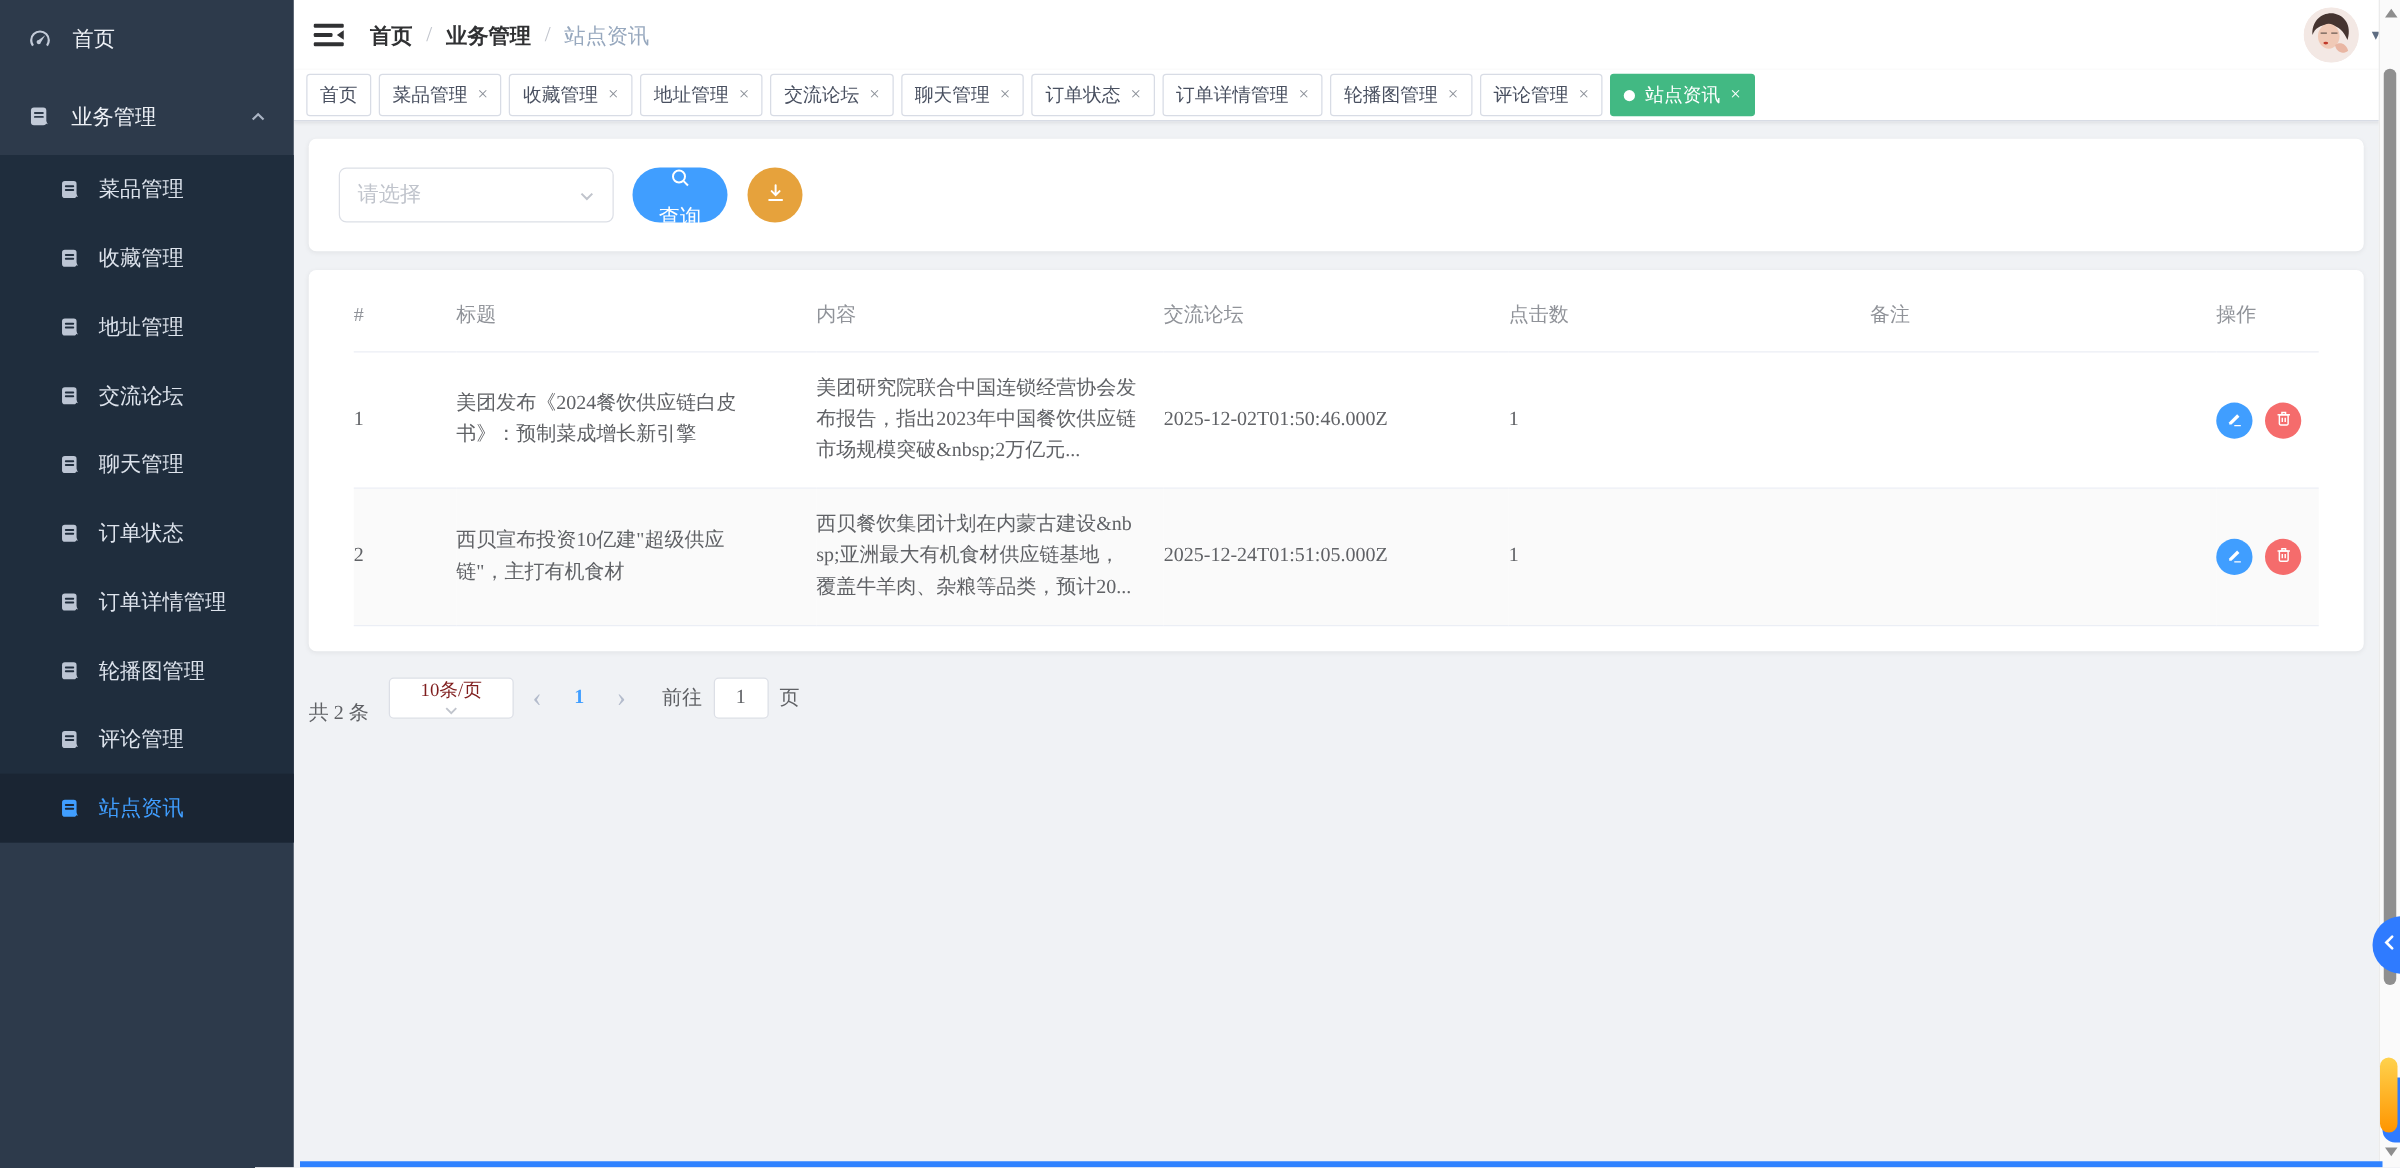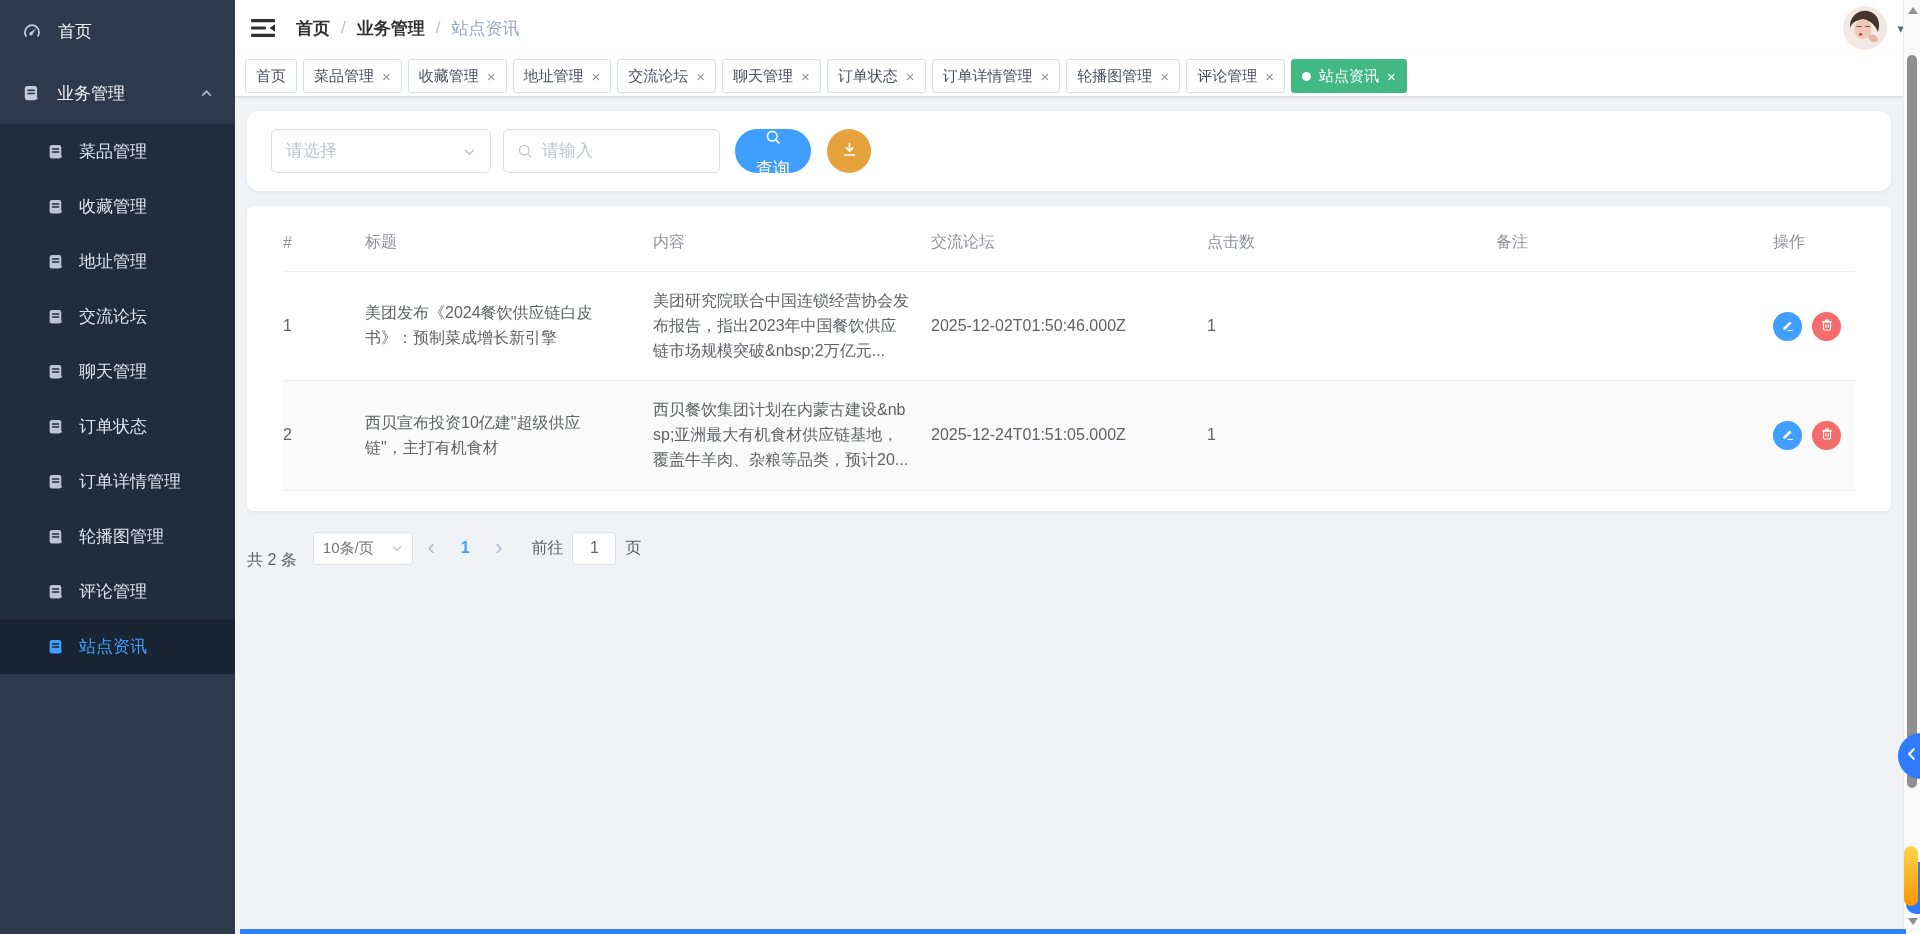--- a/index.html
+++ b/index.html
@@ -1,18 +1,18 @@
 <!DOCTYPE html>
 <html><head>
 <meta charset="utf-8">
 <style>
   * { box-sizing: border-box; margin: 0; padding: 0; }
   html,body { width:1920px; height:934px; }
   body { font-family: "Liberation Sans", "DejaVu Sans", sans-serif; background:#f0f2f5; overflow:hidden; }
-  .app { position:relative; width:1920px; height:934px; overflow:hidden; background:#f0f2f5; }
+  .app { position:relative; width:1920px; height:934px; overflow:hidden; background:#f0f2f5;font-family:Liberation Serif, serif; }
 
   
   .sidebar { position:absolute; left:0; top:0; bottom:0; width:235px; background:#2d3a4b; z-index:2; }
   .menu-top { height:62px; display:flex; align-items:center; padding:0 22px; gap:16px;
               color:#eef1f6; font-size:17px; cursor:pointer; --icon-bg:#2d3a4b; }
   .menu-top .micon { color:#c3cbd9; flex:0 0 auto; display:flex; }
   .menu-top .chev { margin-left:auto; color:#aab4c4; display:flex; }
   .submenu { background:#1f2d3d; --icon-bg:#1f2d3d; }
   .submenu-item { height:55px; display:flex; align-items:center; padding-left:47px; gap:14px;
                   color:#dde3ec; font-size:17px; cursor:pointer; }
@@ -40,21 +40,21 @@
          font-size:15px; cursor:pointer; white-space:nowrap; }
   .tag .tclose { font-size:15px; color:#8e939b; line-height:1; cursor:pointer; }
   .tag.active { background:#42b983; border-color:#42b983; color:#fff; }
   .tag.active .tclose { color:#fff; }
   .tag-dot { width:9px; height:9px; border-radius:50%; background:#fff; }
 
   .content { position:absolute; left:0; right:17px; top:97px; bottom:0; padding:14px 12px; overflow:hidden; }
   .card { background:#fff; border-radius:6px; box-shadow:0 1px 4px rgba(0,0,0,.06); }
 
   
-  .search-card { height:80px; padding:20px 24px; display:flex; align-items:center;border-radius:12px; }
+  .search-card { height:90px; padding:20px 24px; display:flex; align-items:center; }
   .sel { width:220px; height:44px; border:1px solid #dcdfe6; border-radius:6px; background:#fff;
          display:flex; align-items:center; padding:0 14px; cursor:pointer; }
   .sel input { border:0; outline:0; width:100%; font-size:17px; color:#606266; font-family:inherit; }
   .sel input::placeholder { color:#c0c4cc; }
   .sel .chev { color:#c0c4cc; display:flex; }
   .inp { width:217px; height:44px; border:1px solid #dcdfe6; border-radius:6px; background:#fff;
          display:flex; align-items:center; padding:0 13px; gap:9px; margin-left:12px; }
   .inp .sic { color:#c0c4cc; display:flex; }
   .inp input { border:0; outline:0; width:100%; font-size:17px; color:#606266; font-family:inherit; }
   .inp input::placeholder { color:#c0c4cc; }
@@ -77,21 +77,21 @@
   .abtn { width:29px; height:29px; border:0; border-radius:50%; color:#fff; display:grid;
           place-items:center; cursor:pointer; }
   .abtn.edit { background:#409EFF; }
   .abtn.del { background:#f56c6c; }
 
   
   .pagination { margin-top:15px; display:flex; align-items:center; font-size:16px; color:#606266; }
   .pg-total { margin-right:16px;margin-top:24px; }
   .pg-size { width:100px; height:33px; border:1px solid #dcdfe6; border-radius:4px; background:#fff;
              display:flex; align-items:center; justify-content:space-between; padding:0 9px;
-             font-size:15px; color:#737373; cursor:pointer; }
+             font-size:15px; color:#7f1d1d; cursor:pointer;flex-direction:column; }
   .pg-size .chev { color:#c0c4cc; display:flex; }
   .pg-arrow { color:#b4bccc; font-size:22px; padding:0 15px; cursor:pointer; line-height:1; }
   .pg-num { color:#409EFF; font-weight:600; min-width:30px; text-align:center; cursor:pointer; }
   .pg-goto { margin-left:14px; display:flex; align-items:center; gap:9px; }
   .pg-goto input { width:44px; height:33px; border:1px solid #dcdfe6; border-radius:4px;
                    text-align:center; font-size:16px; color:#606266; outline:0; font-family:inherit; }
 
   
   .scrollbar { position:absolute; right:0; top:0; bottom:0; width:17px; background:#fafafa;
                border-left:1px solid #ebebeb; z-index:3; }
@@ -335,29 +335,20 @@
     <div class="content">
 
       <div class="card search-card">
         <div class="sel">
           <input readonly="" placeholder="请选择" style="">
           <span class="chev">
             <svg width="13" height="13" viewBox="0 0 12 12" fill="none" stroke="currentColor" stroke-width="1.5">
                 <path d="M2 4.5l4 4 4-4"></path>
               </svg>
           </span>
-        </div>
-        <div class="inp">
-          <span class="sic">
-            <svg width="16" height="16" viewBox="0 0 20 20" fill="none" stroke="currentColor" stroke-width="1.7">
-                <circle cx="9" cy="9" r="6"></circle>
-                <path d="M13.6 13.6 18 18"></path>
-              </svg>
-          </span>
-          <input placeholder="请输入" style="">
         </div>
         <button class="btn-search">
           <span>
             <svg width="16" height="16" viewBox="0 0 20 20" fill="none" stroke="currentColor" stroke-width="2">
                 <circle cx="9" cy="9" r="6"></circle>
                 <path d="M13.6 13.6 18 18"></path>
               </svg>
           </span>
           <span>查询</span>
         </button>

